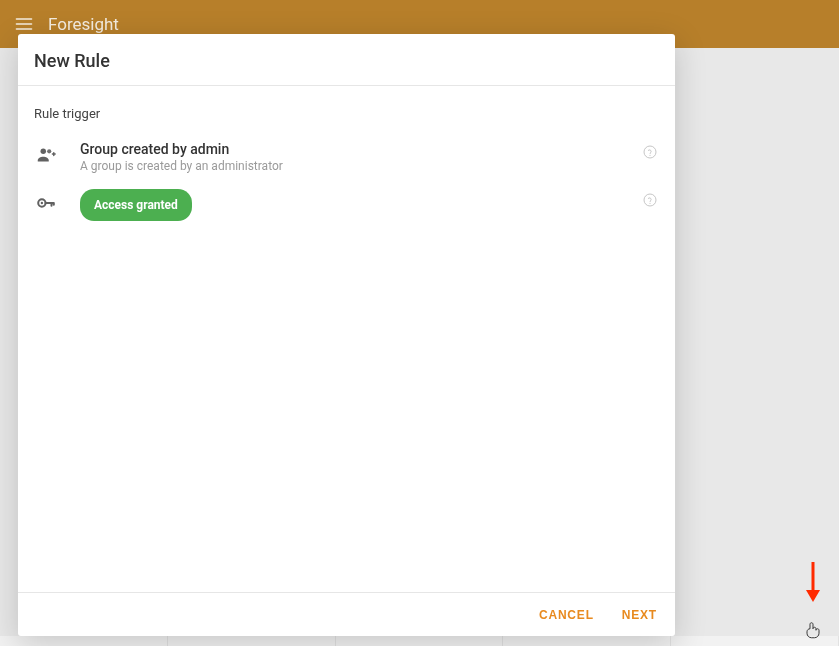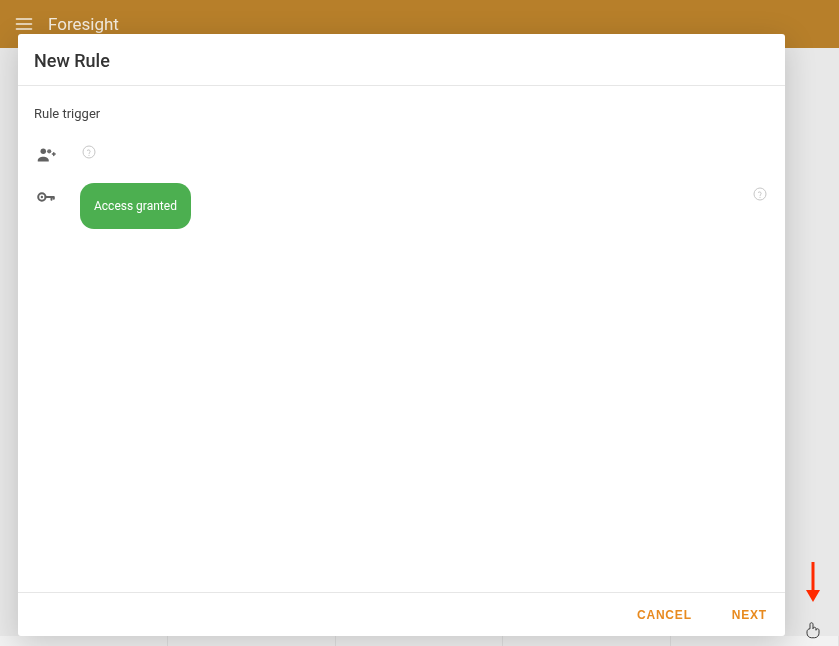--- a/index.html
+++ b/index.html
@@ -27,21 +27,21 @@
     }
     .app-title {
       font-size: 17px;
       font-weight: 400;
       color: rgba(255,255,255,0.85);
     }
     .dialog {
       position: absolute;
       left: 18px;
       top: 34px;
-      width: 767px;
+      width: 657px;
       height: 602px;
       background: #fff;
       box-shadow: 0 8px 32px rgba(0,0,0,0.18);
       border-radius: 3px;
       display: flex;
       flex-direction: column;
       overflow: hidden;
     }
     .dialog-header {
       padding: 16px 16px 14px 16px;
@@ -100,33 +100,33 @@
       align-items: center;
       justify-content: center;
       margin-top: 2px;
       cursor: pointer;
     }
     .chip {
       display: inline-block;
       background: #4caf50;
       color: #fff;
       font-size: 12px;
-      font-weight: 400;
-      padding: 16px 14px;
+      font-weight: 700;
+      padding: 9px 14px;
       border-radius: 14px;
       cursor: pointer;
     }
     .dialog-footer {
       height: 44px;
       border-top: 1px solid #e6e6e6;
       display: flex;
       align-items: center;
       justify-content: flex-end;
       padding: 0 8px;
-      gap: 20px;
+      gap: 8px;
     }
     .flat-btn {
       background: transparent;
       border: none;
       color: #e88a1f;
       font-size: 12px;
       font-weight: 600;
       letter-spacing: 0.8px;
       padding: 8px 10px;
       cursor: pointer;
@@ -192,20 +192,24 @@
 
     <div class="trigger-row">
       <div class="row-icon">
         <svg width="22" height="22" viewBox="0 0 24 24" fill="#616161">
           <circle cx="9" cy="8" r="3"></circle>
           <circle cx="15.5" cy="8" r="2.3" fill-opacity="0.9"></circle>
           <path d="M3 18c0-2.5 3-4 6-4s6 1.5 6 4v1H3v-1z"></path>
           <path d="M19 11h3M20.5 9.5v3" stroke="#616161" stroke-width="1.6" stroke-linecap="round"></path>
         </svg>
       </div>
+      <div class="row-content">
+        <div class="row-title">Group created by admin</div>
+        <div class="row-subtitle">A group is created by an administrator</div>
+      </div>
       <div class="row-help">
         <svg width="16" height="16" viewBox="0 0 24 24" fill="none">
           <circle cx="12" cy="12" r="9" stroke="#c6c6c6" stroke-width="1.5"></circle>
           <path d="M9.5 9.5a2.5 2.5 0 0 1 4.2 1.8c0 1.3-1.7 1.7-1.7 3" stroke="#c6c6c6" stroke-width="1.5" stroke-linecap="round"></path>
           <circle cx="12" cy="17" r="0.9" fill="#c6c6c6"></circle>
         </svg>
       </div>
     </div>
 
     <div class="trigger-row">

